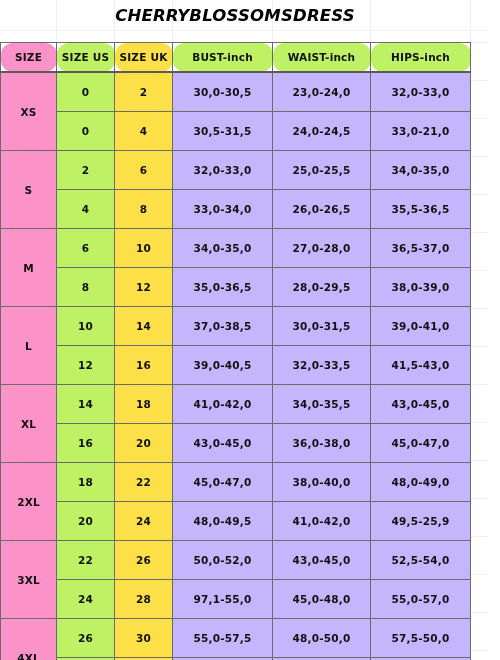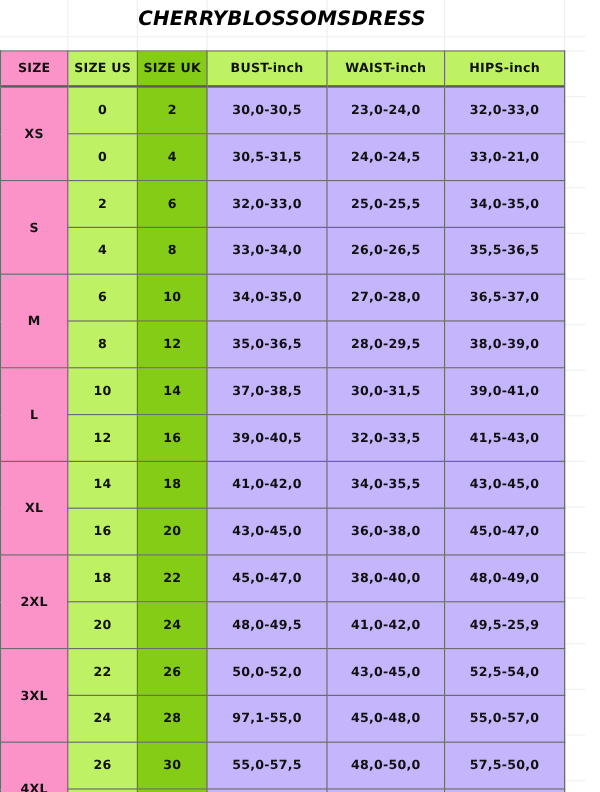--- a/index.html
+++ b/index.html
@@ -71,36 +71,37 @@
     vertical-align: middle;
     font-size: 10.5px;
     font-weight: bold;
     color: #111111;
     padding: 0;
     letter-spacing: 0.2px;
   }
 
   #size-table thead th {
     height: 28px;
+    border-radius: 12px;
   }
 
   #size-table tbody td {
     height: 38px;
   }
 
   .col-size    { width: 56px; }
   .col-us      { width: 58px; }
   .col-uk      { width: 58px; }
   .col-bust    { width: 100px; }
   .col-waist   { width: 98px; }
   .col-hips    { width: 100px; }
 
   .c-pink   { background: #fb93c8; }
   .c-green  { background: #bef264; }
-  .c-yellow { background: #84cc16; }
+  .c-yellow { background: #fde047; }
   .c-white  { background: #c4b5fd; }
 
   
   tr.group-start > td,
   tr.group-start > th {
     border-top: 2px solid #5a5a5a;
   }
   #size-table thead th {
     border-bottom: 2px solid #5a5a5a;
   }

